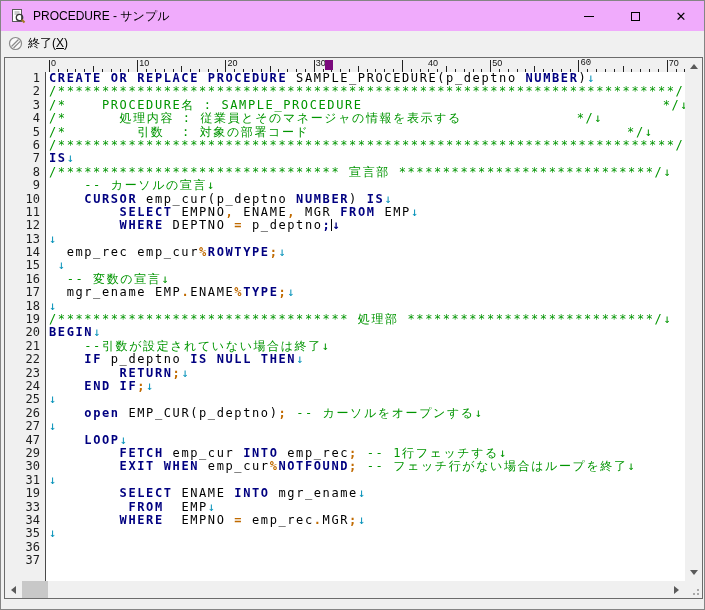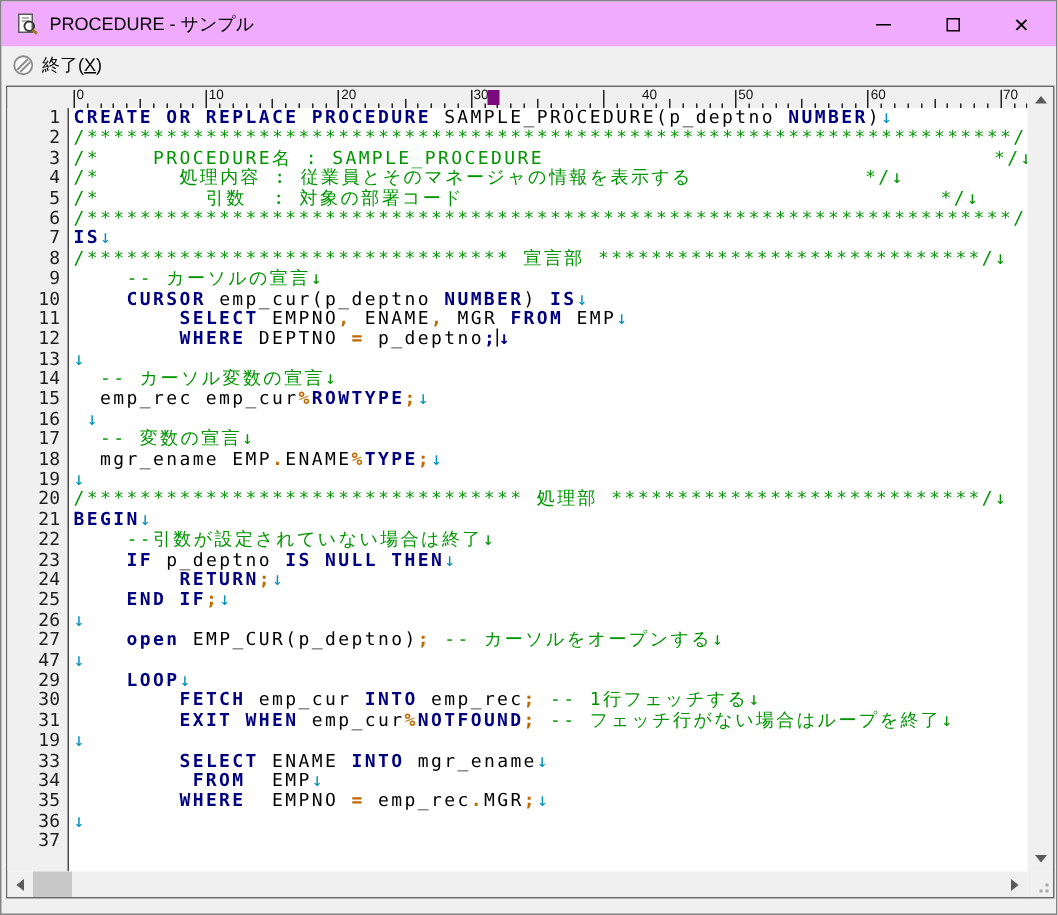--- a/index.html
+++ b/index.html
@@ -152,21 +152,21 @@
           <div class="tick" style="left: 444.2px; top: 2px; height: 12px;"></div>
           <div class="tick" style="left: 453.024px; top: 11px; height: 3px;"></div>
           <div class="tick" style="left: 461.848px; top: 11px; height: 3px;"></div>
           <div class="tick" style="left: 470.672px; top: 11px; height: 3px;"></div>
           <div class="tick" style="left: 479.496px; top: 11px; height: 3px;"></div>
           <div class="tick" style="left: 488.32px; top: 8px; height: 6px;"></div>
           <div class="tick" style="left: 497.144px; top: 11px; height: 3px;"></div>
           <div class="tick" style="left: 505.968px; top: 11px; height: 3px;"></div>
           <div class="tick" style="left: 514.792px; top: 11px; height: 3px;"></div>
           <div class="tick" style="left: 523.616px; top: 11px; height: 3px;"></div>
-          <div class="tick-label" style="left: 534.44px;">60</div>
+          <div class="tick-label" style="left: 534.44px; font-family: Liberation Mono, monospace;">60</div>
           <div class="tick" style="left: 532.44px; top: 2px; height: 12px;"></div>
           <div class="tick" style="left: 541.264px; top: 11px; height: 3px;"></div>
           <div class="tick" style="left: 550.088px; top: 11px; height: 3px;"></div>
           <div class="tick" style="left: 558.912px; top: 11px; height: 3px;"></div>
           <div class="tick" style="left: 567.736px; top: 11px; height: 3px;"></div>
           <div class="tick" style="left: 576.56px; top: 8px; height: 6px;"></div>
           <div class="tick" style="left: 585.384px; top: 11px; height: 3px;"></div>
           <div class="tick" style="left: 594.208px; top: 11px; height: 3px;"></div>
           <div class="tick" style="left: 603.032px; top: 11px; height: 3px;"></div>
           <div class="tick" style="left: 611.856px; top: 11px; height: 3px;"></div>
@@ -224,21 +224,20 @@
           <div class="line"><span class="tk-c">/*      処理内容 : 従業員とそのマネージャの情報を表示する             */↓</span></div>
           <div class="line"><span class="tk-c">/*        引数  : 対象の部署コード                                    */↓</span></div>
           <div class="line"><span class="tk-c">/**********************************************************************/↓</span></div>
           <div class="line"><span class="tk-k">IS</span><span class="tk-n">↓</span></div>
           <div class="line"><span class="tk-c">/******************************** 宣言部 *****************************/↓</span></div>
           <div class="line"><span class="tk-c">    -- カーソルの宣言↓</span></div>
           <div class="line"><span class="tk-p">    </span><span class="tk-k">CURSOR</span><span class="tk-p"> emp_cur(p_deptno </span><span class="tk-k">NUMBER</span><span class="tk-p">) </span><span class="tk-k">IS</span><span class="tk-n">↓</span></div>
           <div class="line"><span class="tk-p">        </span><span class="tk-k">SELECT</span><span class="tk-p"> EMPNO</span><span class="tk-o">,</span><span class="tk-p"> ENAME</span><span class="tk-o">,</span><span class="tk-p"> MGR </span><span class="tk-k">FROM</span><span class="tk-p"> EMP</span><span class="tk-n">↓</span></div>
           <div class="line"><span class="tk-p">        </span><span class="tk-k">WHERE</span><span class="tk-p"> DEPTNO </span><span class="tk-o">=</span><span class="tk-p"> p_deptno</span><span class="tk-b">;</span><span class="caret"></span><span class="tk-b">↓</span></div>
           <div class="line"><span class="tk-n">↓</span></div>
-          <div class="line"><span class="tk-c">  -- カーソル変数の宣言↓</span></div>
           <div class="line"><span class="tk-p">  emp_rec emp_cur</span><span class="tk-o">%</span><span class="tk-k">ROWTYPE</span><span class="tk-o">;</span><span class="tk-n">↓</span></div>
           <div class="line"><span class="tk-p"> </span><span class="tk-n">↓</span></div>
           <div class="line"><span class="tk-c">  -- 変数の宣言↓</span></div>
           <div class="line"><span class="tk-p">  mgr_ename EMP</span><span class="tk-o">.</span><span class="tk-p">ENAME</span><span class="tk-o">%</span><span class="tk-k">TYPE</span><span class="tk-o">;</span><span class="tk-n">↓</span></div>
           <div class="line"><span class="tk-n">↓</span></div>
           <div class="line"><span class="tk-c">/********************************* 処理部 ****************************/↓</span></div>
           <div class="line"><span class="tk-k">BEGIN</span><span class="tk-n">↓</span></div>
           <div class="line"><span class="tk-c">    --引数が設定されていない場合は終了↓</span></div>
           <div class="line"><span class="tk-p">    </span><span class="tk-k">IF</span><span class="tk-p"> p_deptno </span><span class="tk-k">IS NULL THEN</span><span class="tk-n">↓</span></div>
           <div class="line"><span class="tk-p">        </span><span class="tk-k">RETURN</span><span class="tk-o">;</span><span class="tk-n">↓</span></div>

